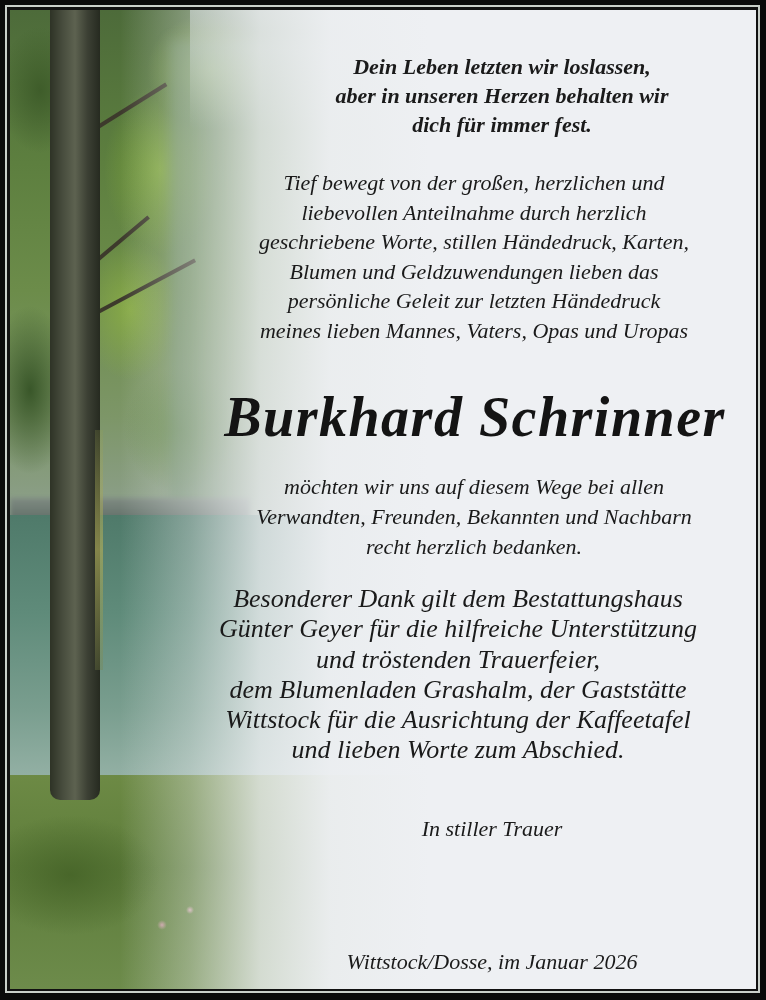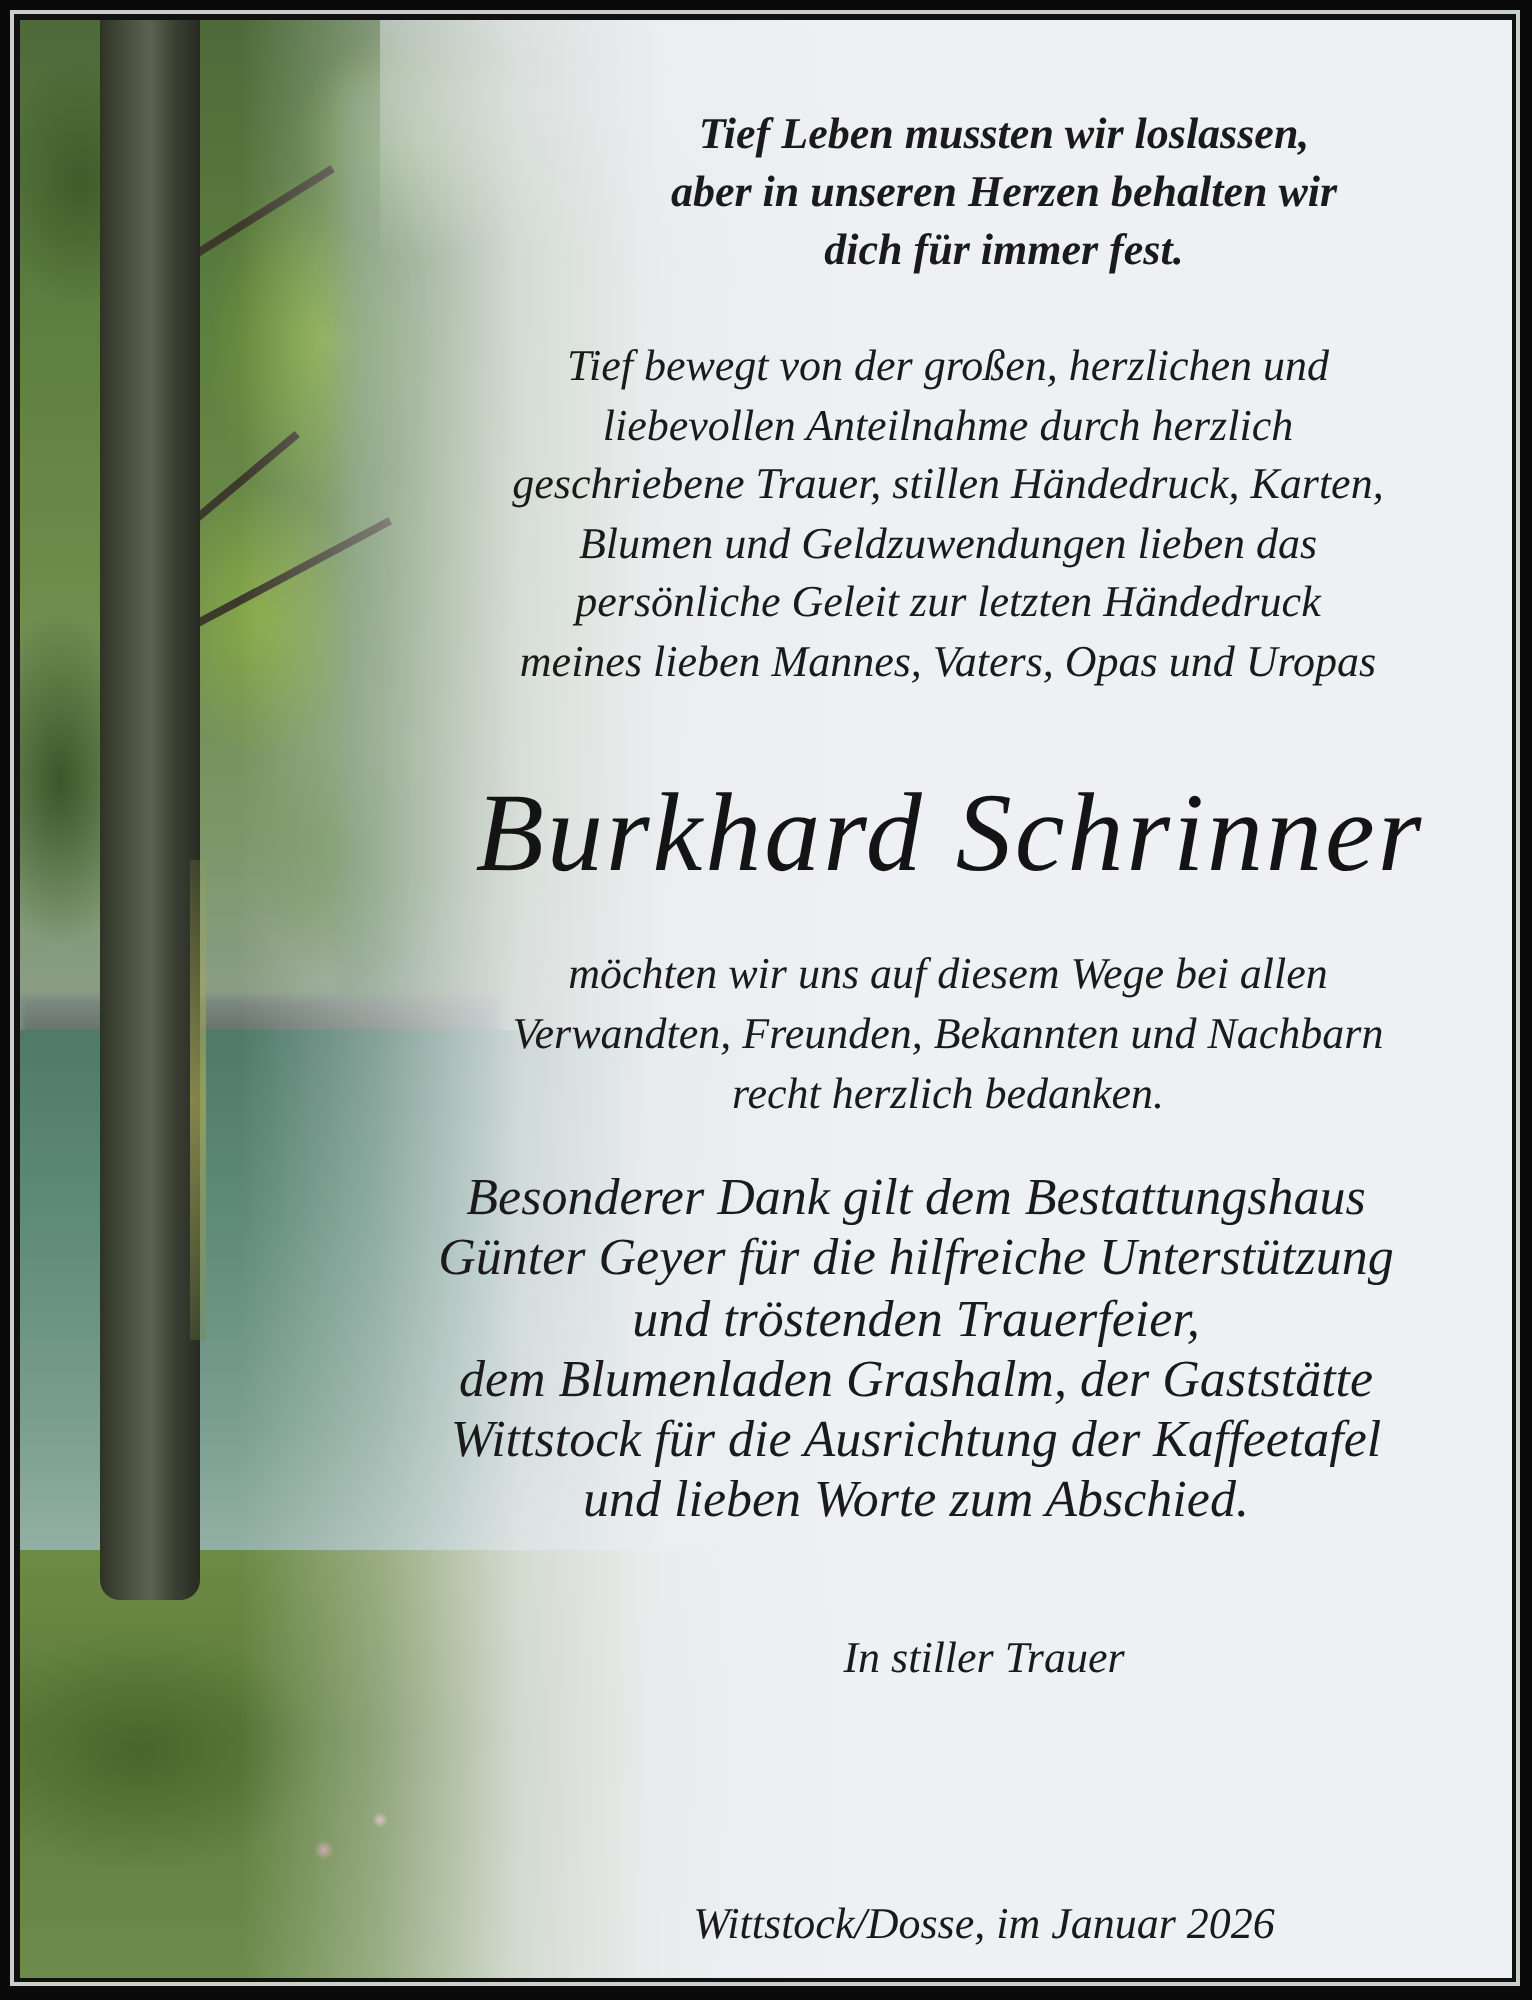--- a/index.html
+++ b/index.html
@@ -151,21 +151,21 @@
     font-size: 22px;
     line-height: 29.6px;
     font-weight: normal;
   }
   .deceased-name {
     left: 192px;
     width: 546px;
     top: 375px;
     font-size: 56px;
     line-height: 64px;
-    font-weight: normal;
+    font-weight: bold;
     letter-spacing: 1.5px;
     color: #141414;
   }
   .thanks-body {
     left: 184px;
     width: 560px;
     top: 462px;
     font-size: 22px;
     line-height: 30px;
   }
@@ -219,29 +219,29 @@
     <div class="branch" style="left:88px; top:300px; width:110px; transform:rotate(-28deg);"></div>
     <div class="trunk"></div>
     <div class="trunk-moss"></div>
     <div class="fade-top"></div>
     <div class="fade"></div>
   </div>
 </div>
 
 <div class="content">
   <div class="block motto">
-    <span class="line">Tief Leben mussten wir loslassen,</span>
+    <span class="line">Dein Leben letzten wir loslassen,</span>
     <span class="line">aber in unseren Herzen behalten wir</span>
     <span class="line">dich für immer fest.</span>
   </div>
 
   <div class="block thanks-intro">
     <span class="line">Tief bewegt von der großen, herzlichen und</span>
     <span class="line">liebevollen Anteilnahme durch herzlich</span>
-    <span class="line">geschriebene Trauer, stillen Händedruck, Karten,</span>
+    <span class="line">geschriebene Worte, stillen Händedruck, Karten,</span>
     <span class="line">Blumen und Geldzuwendungen lieben das</span>
     <span class="line">persönliche Geleit zur letzten Händedruck</span>
     <span class="line">meines lieben Mannes, Vaters, Opas und Uropas</span>
   </div>
 
   <div class="block deceased-name">Burkhard Schrinner</div>
 
   <div class="block thanks-body">
     <span class="line">möchten wir uns auf diesem Wege bei allen</span>
     <span class="line">Verwandten, Freunden, Bekannten und Nachbarn</span>

